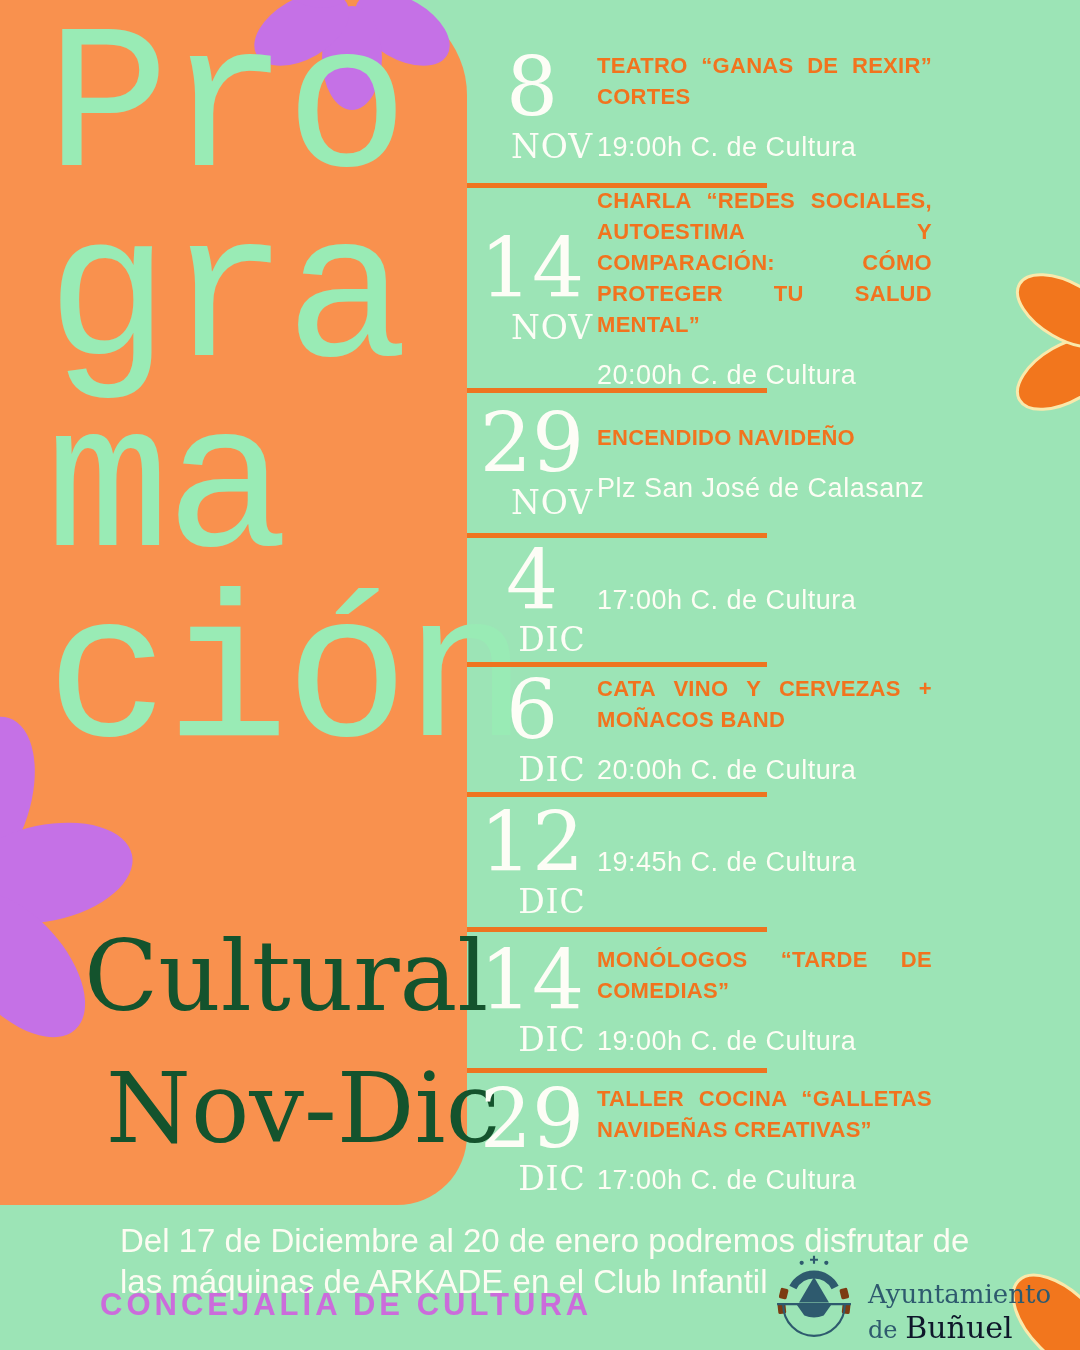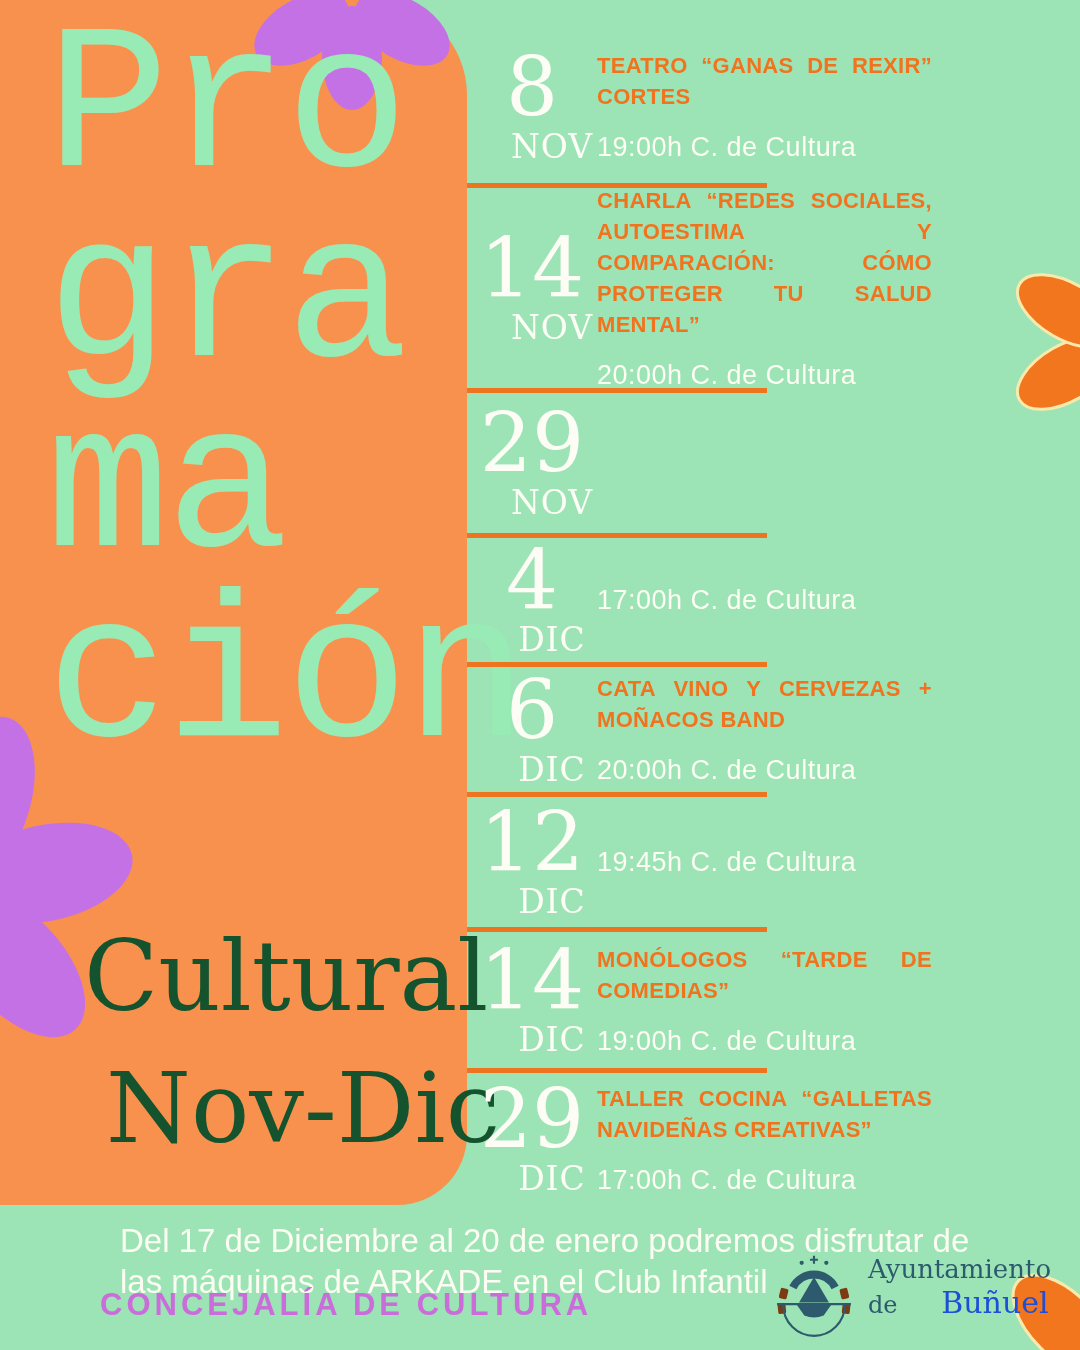--- a/index.html
+++ b/index.html
@@ -95,26 +95,26 @@
   .department {
     position: absolute; left: 100px; top: 1287px;
     z-index: 3;
     font-size: 31px; font-weight: 700;
     letter-spacing: 4px;
     color: #CB6CDB;
   }
   .logo {
     position: absolute; left: 770px; top: 1254px;
     z-index: 3;
-    display: flex; align-items: flex-start; gap: 10px;
+    display: flex; align-items: flex-end; gap: 10px;
   }
   .logo-text { font-family: "DejaVu Serif", serif; line-height: 1.2; }
   .logo-line1 { font-size: 26px; color: #2E5A6E; }
   .logo-line2 { font-size: 24px; color: #2E5A6E; }
-  .logo-name  { font-size: 30px; color: #1d4ed8; margin-left: 36px; }
+  .logo-name  { font-size: 30px; color: #0f172a; }
 </style>
 </head>
 <body>
 
 <div class="panel"></div>
 
 <div class="flower" style="left:222px; top:-130px;">
   <svg width="260" height="260" viewBox="0 0 260 260">
     <g fill="#C571E6">
       <g transform="translate(130,130)">
@@ -201,20 +201,24 @@
     <div class="e-content">
       <div class="e-title">CHARLA “REDES SOCIALES, AUTOESTIMA Y COMPARACIÓN: CÓMO PROTEGER TU SALUD MENTAL”</div>
       <div class="e-info">20:00h C. de Cultura</div>
     </div>
   </div>
 <hr class="divider">
   <div class="event">
     <div class="e-date">
       <div class="e-day">29</div>
       <div class="e-month">NOV</div>
+    </div>
+    <div class="e-content">
+      <div class="e-title">ENCENDIDO NAVIDEÑO</div>
+      <div class="e-info">Plz San José de Calasanz</div>
     </div>
   </div>
 <hr class="divider">
   <div class="event">
     <div class="e-date">
       <div class="e-day">4</div>
       <div class="e-month">DIC</div>
     </div>
     <div class="e-content">
       <div class="e-info">17:00h C. de Cultura</div>

